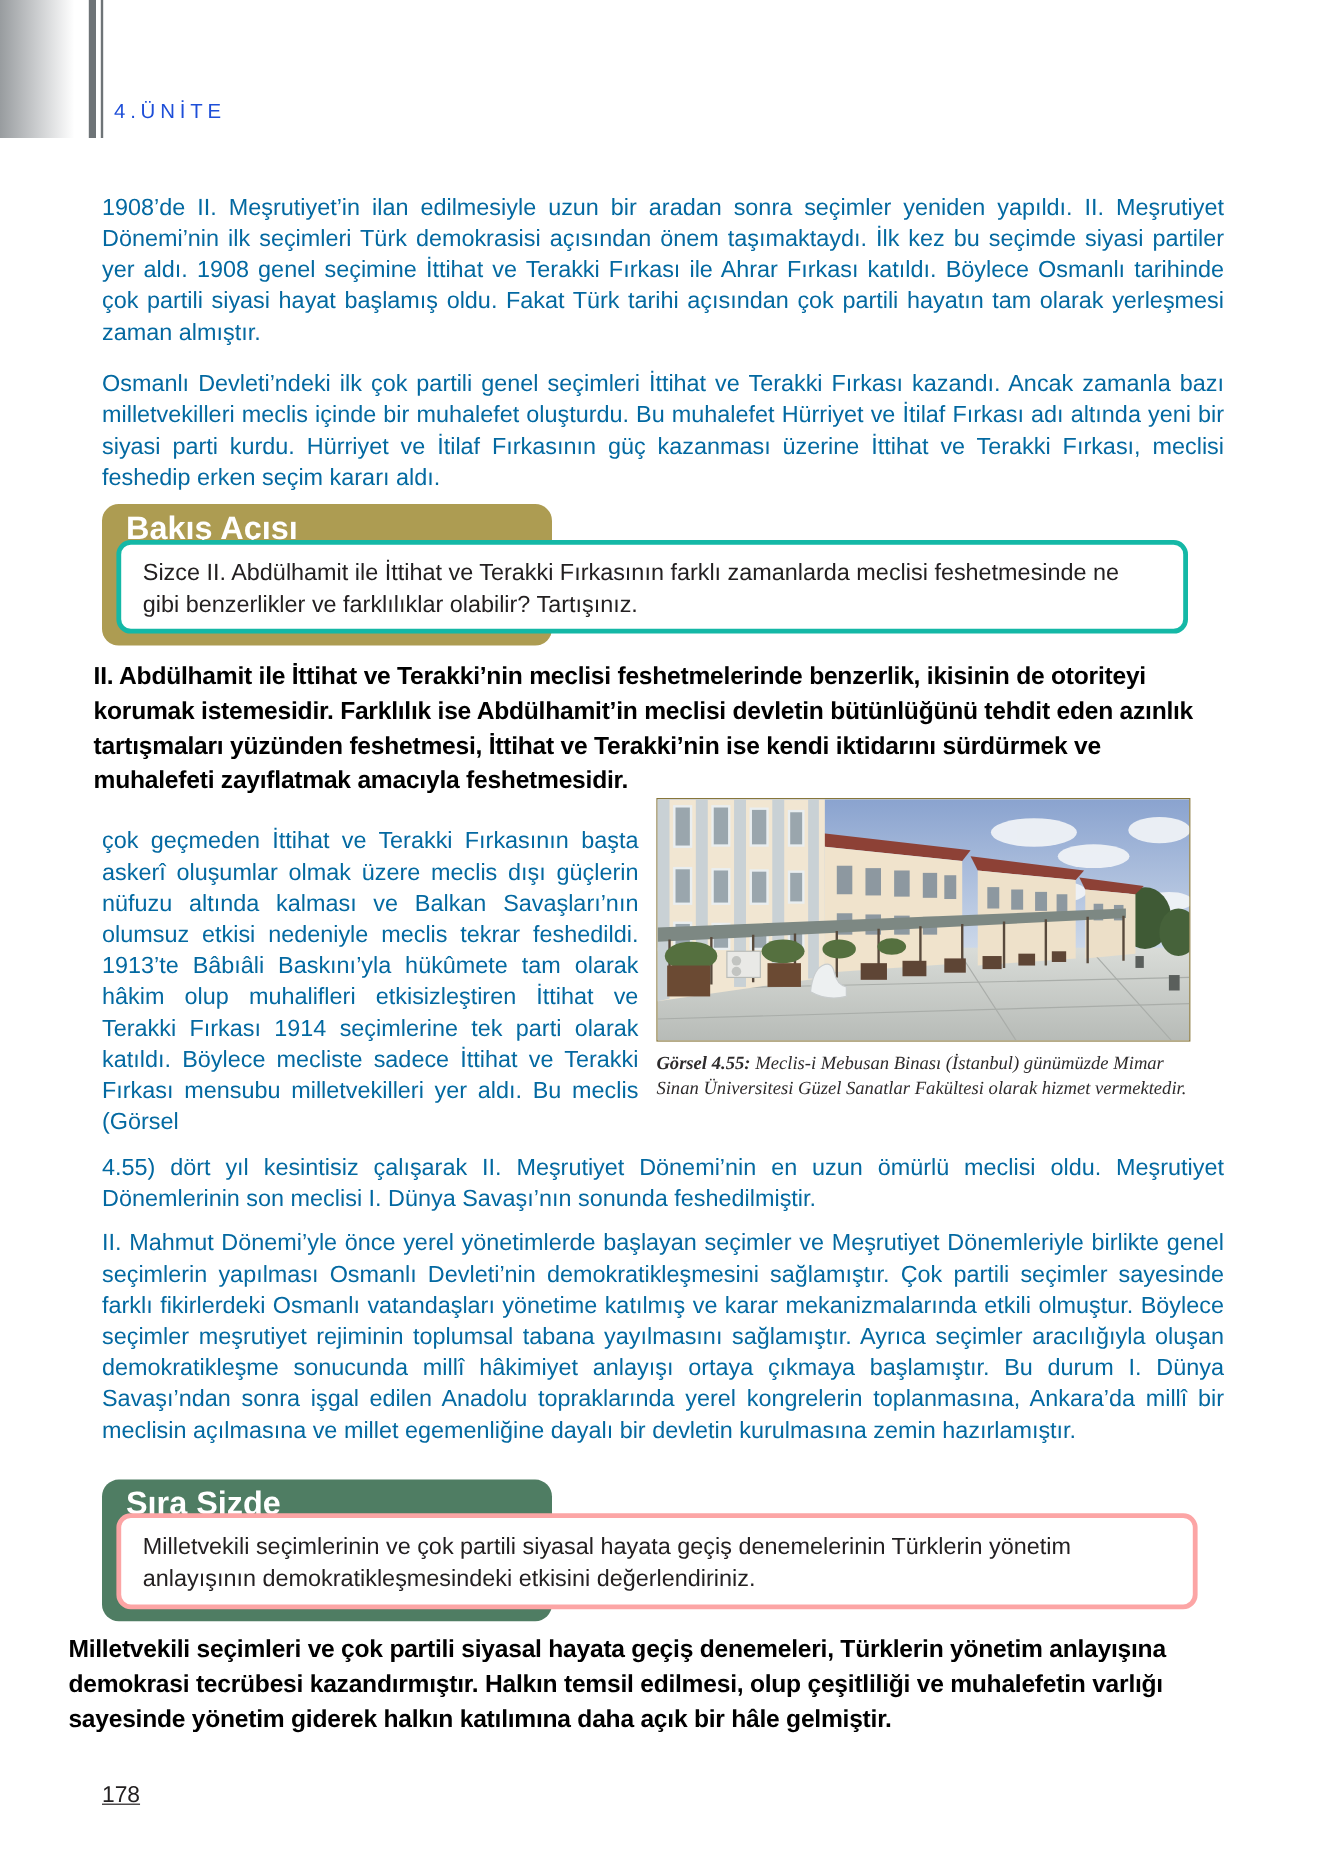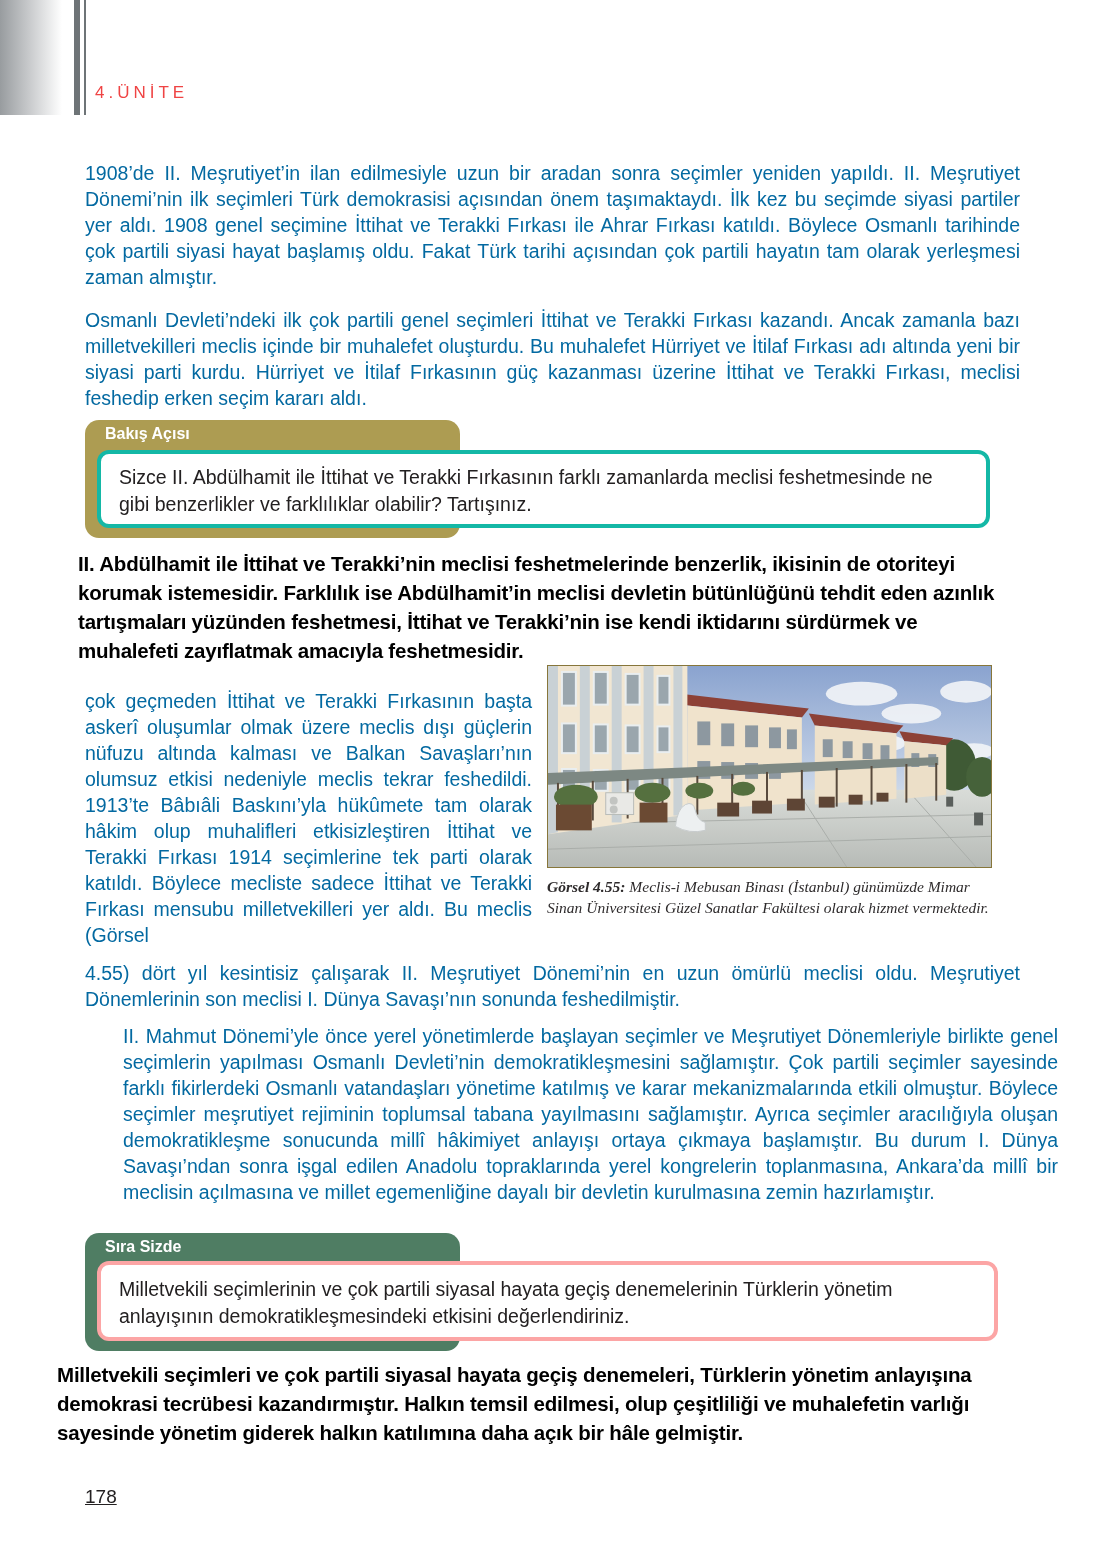--- a/index.html
+++ b/index.html
@@ -5,35 +5,35 @@
   html,body{margin:0;padding:0;background:#ffffff;}
   .page{position:relative;width:1105px;height:1559px;background:#ffffff;overflow:hidden;
         font-family:"Liberation Sans",sans-serif;color:#232021;}
 
   
   .grad-square{position:absolute;left:0;top:0;width:62px;height:115px;
                background:linear-gradient(90deg,#989c9f 0%,#c6c8ca 45%,#ffffff 100%);}
   .bar-thick{position:absolute;left:74px;top:0;width:6px;height:115px;background:#6e7477;}
   .bar-thin{position:absolute;left:84px;top:0;width:2px;height:115px;background:#6e7477;}
   .unit-label{position:absolute;left:95px;top:83px;font-size:17px;letter-spacing:4px;
-              color:#ef4444;font-weight:400;}
+              color:#1d4ed8;font-weight:400;}
 
   
   .para{position:absolute;font-size:19.5px;line-height:26px;text-align:justify;color:#0369a1;}
   .p1{left:85px;top:140px;width:935px;}
   .p2{left:85px;top:287px;width:935px;}
   .left-col{left:85px;top:668px;width:447px;}
   .continuation{left:85px;top:940px;width:935px;}
-  .p4{left:85px;top:1003px;width:935px;margin-left:38px;}
+  .p4{left:85px;top:1003px;width:935px;}
 
   
   .callout-back{position:absolute;border-radius:14px;}
   .bakis-back{left:85px;top:420px;width:375px;height:118px;background:#ad9c52;}
   .sira-back{left:85px;top:1233px;width:375px;height:118px;background:#4f7d63;}
-  .callout-title{position:absolute;font-size:16px;font-weight:bold;color:#ffffff;}
+  .callout-title{position:absolute;font-size:27px;font-weight:bold;color:#ffffff;}
   .bakis-title{left:105px;top:425px;}
   .sira-title{left:105px;top:1238px;}
   .callout-body{position:absolute;background:#ffffff;border-radius:12px;
                 font-size:19.5px;line-height:27px;color:#232021;box-sizing:border-box;}
   .bakis-body{left:97px;top:450px;width:893px;height:78px;border:4px solid #14b8a6;
               padding:10px 18px;}
   .sira-body{left:97px;top:1261px;width:901px;height:80px;border:4px solid #fca5a5;
              padding:11px 18px;}
 
   

